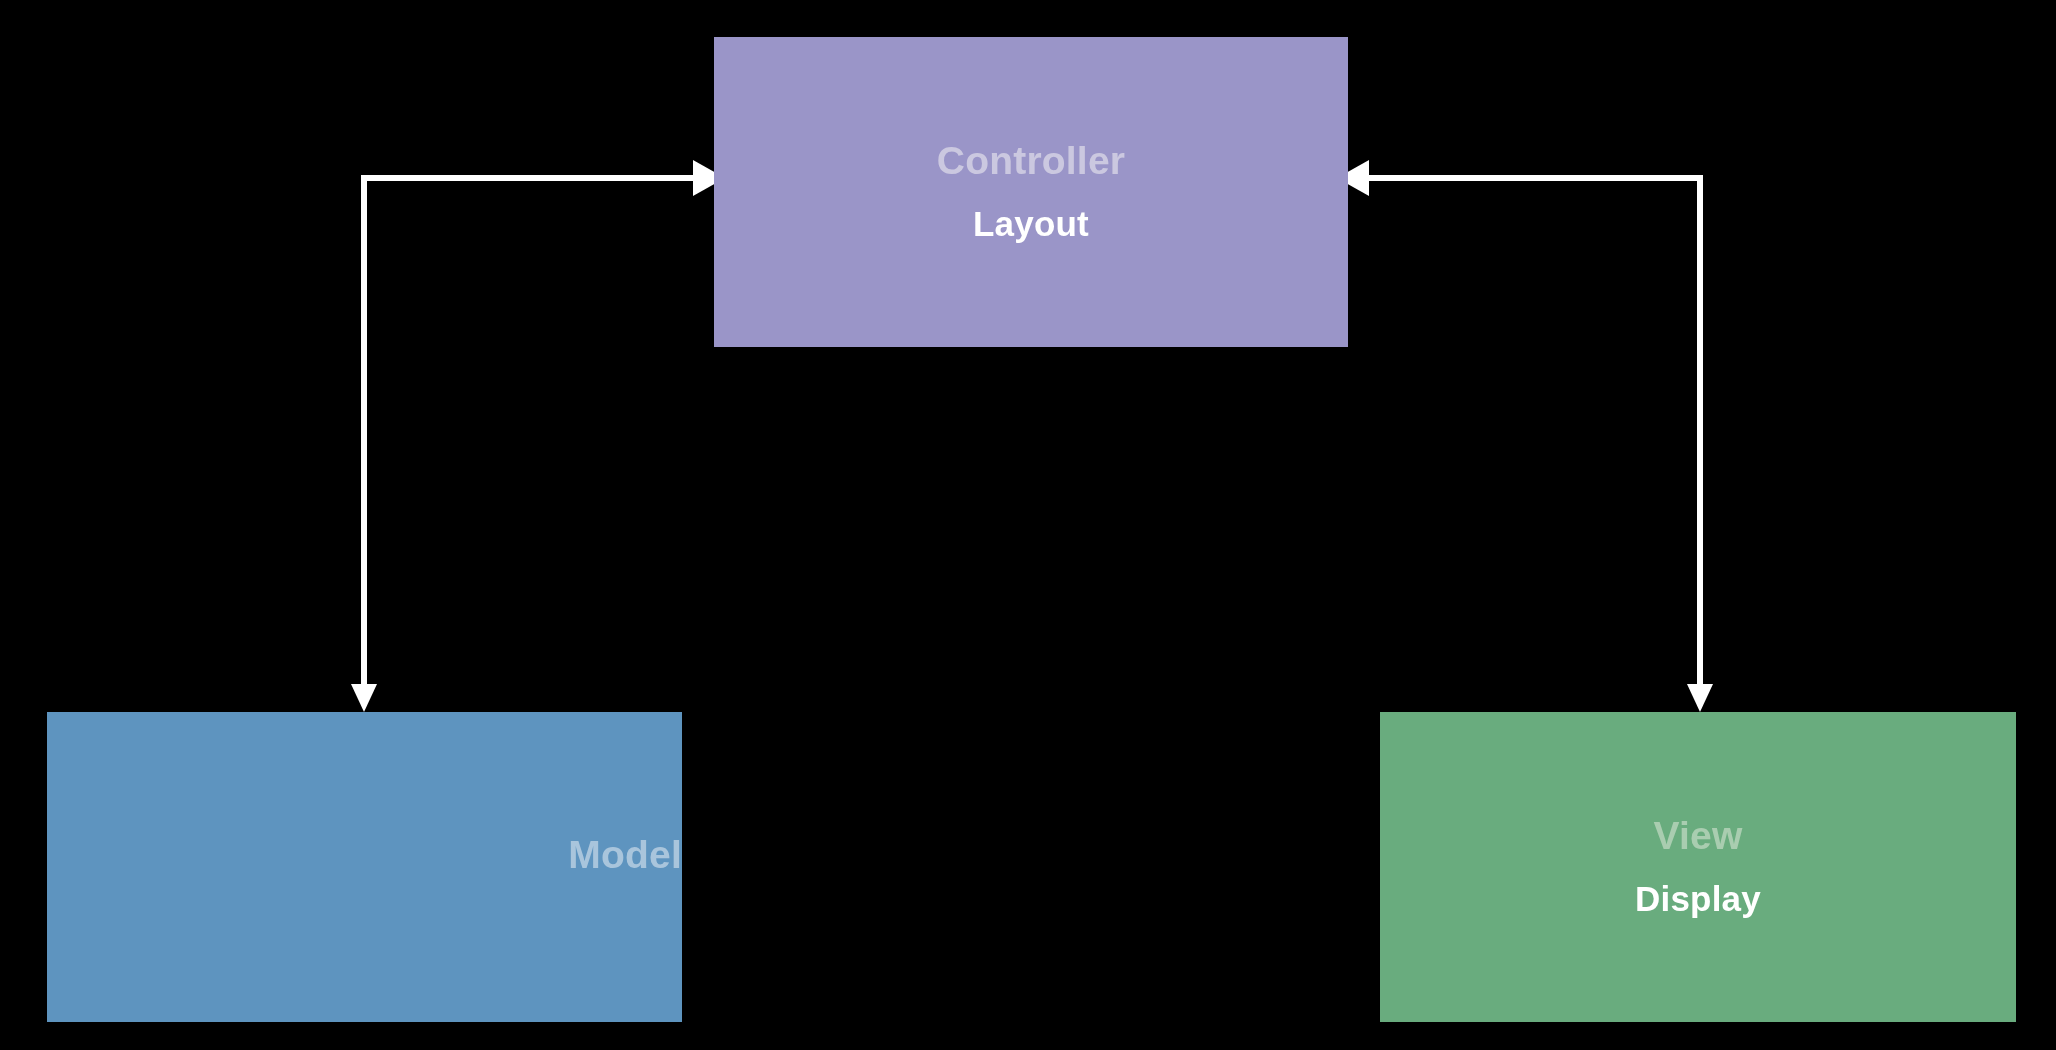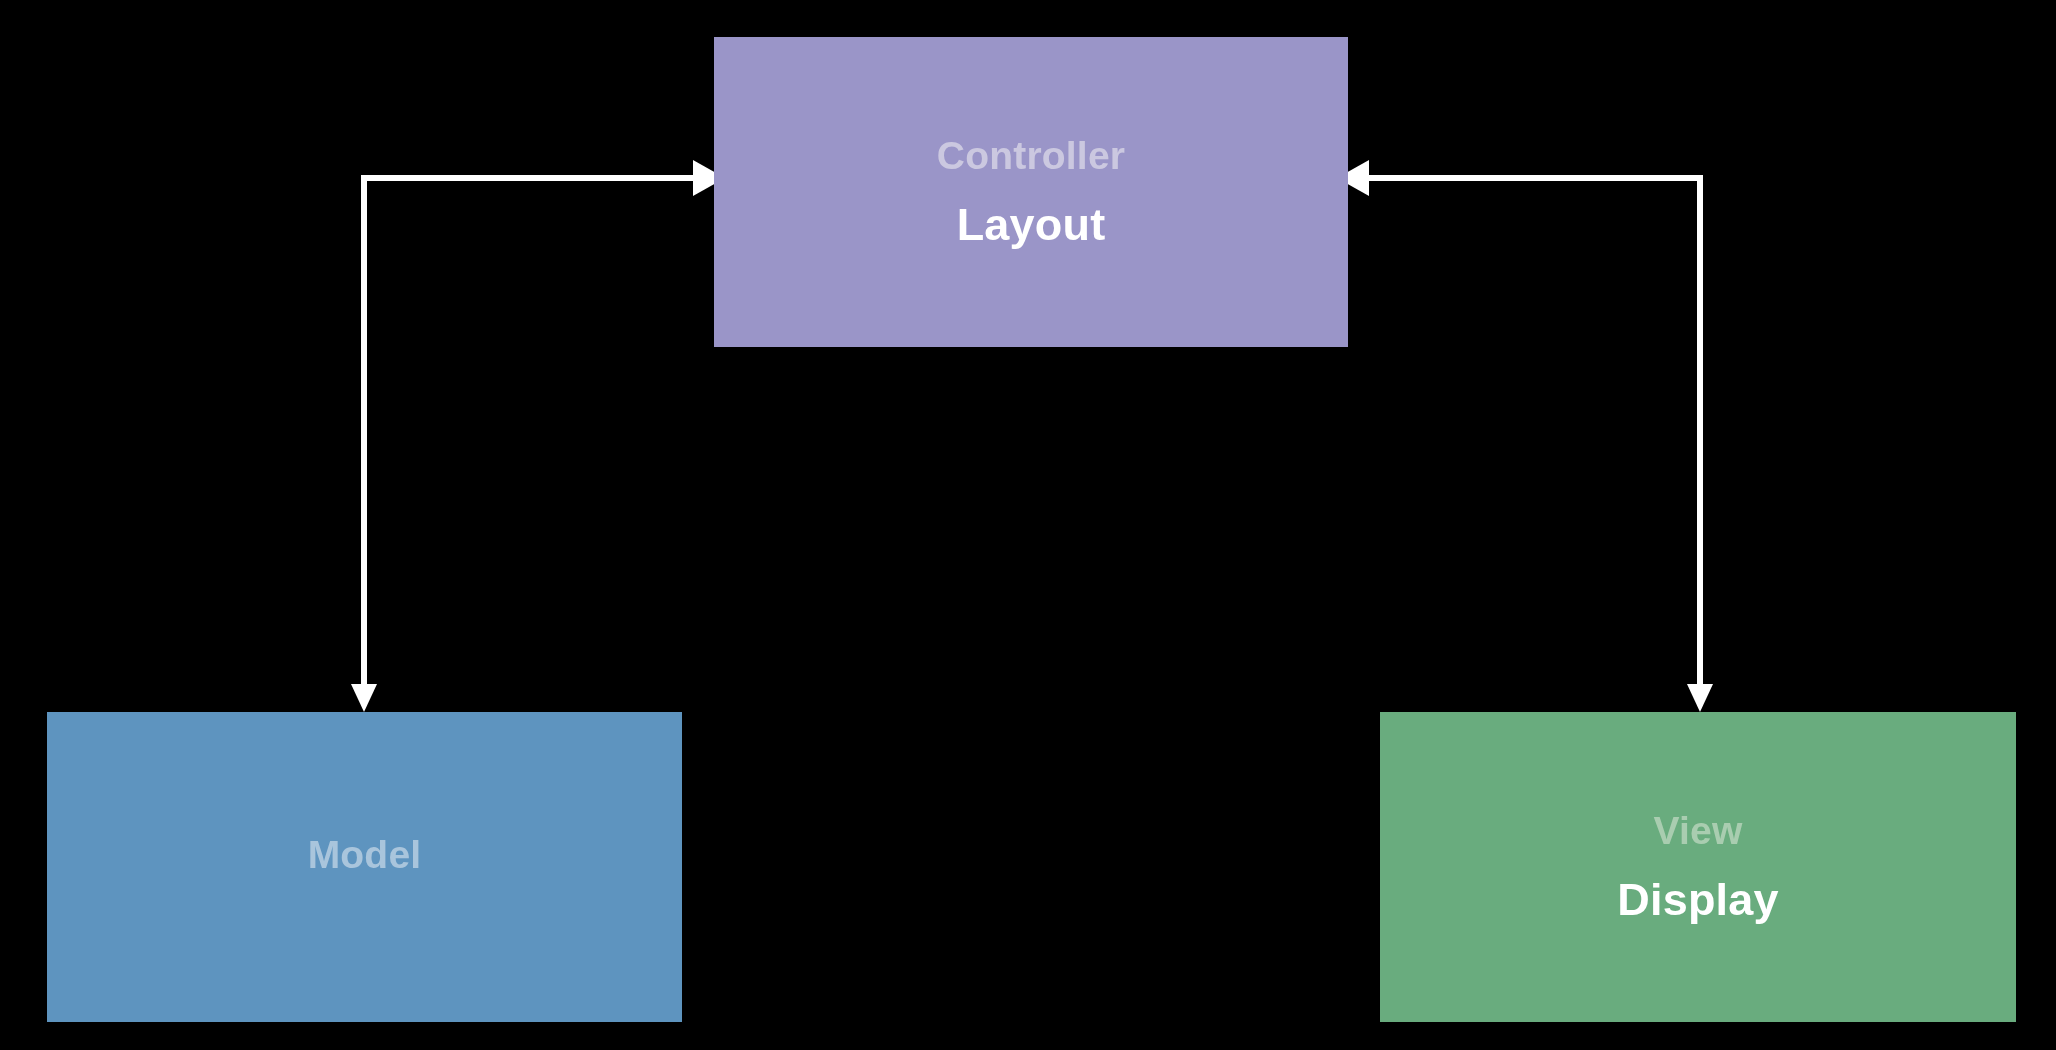--- a/index.html
+++ b/index.html
@@ -26,40 +26,41 @@
     justify-content: center;
   }
   .node .role {
     font-size: 39px;
     font-weight: bold;
     line-height: 1.05;
     letter-spacing: 0.2px;
     margin-bottom: 24px;
   }
   .node .name {
-    font-size: 45px;
+    font-size: 35px;
     font-weight: bold;
     line-height: 1.05;
     letter-spacing: 0.2px;
     color: #ffffff;
   }
   #node-controller {
     left: 714px;
     top: 37px;
     width: 634px;
     height: 310px;
     background: #9a95c8;
   }
   #node-controller .role { color: #cbc8e0; }
   #node-model {
     left: 47px;
     top: 712px;
     width: 635px;
     height: 310px;
     background: #5e94bf;
+    align-items: flex-end;
   }
   #node-model .role { color: #a9c5dc; }
   #node-view {
     left: 1380px;
     top: 712px;
     width: 636px;
     height: 310px;
     background: #69ac7e;
   }
   #node-view .role { color: #a9cdb0; }

